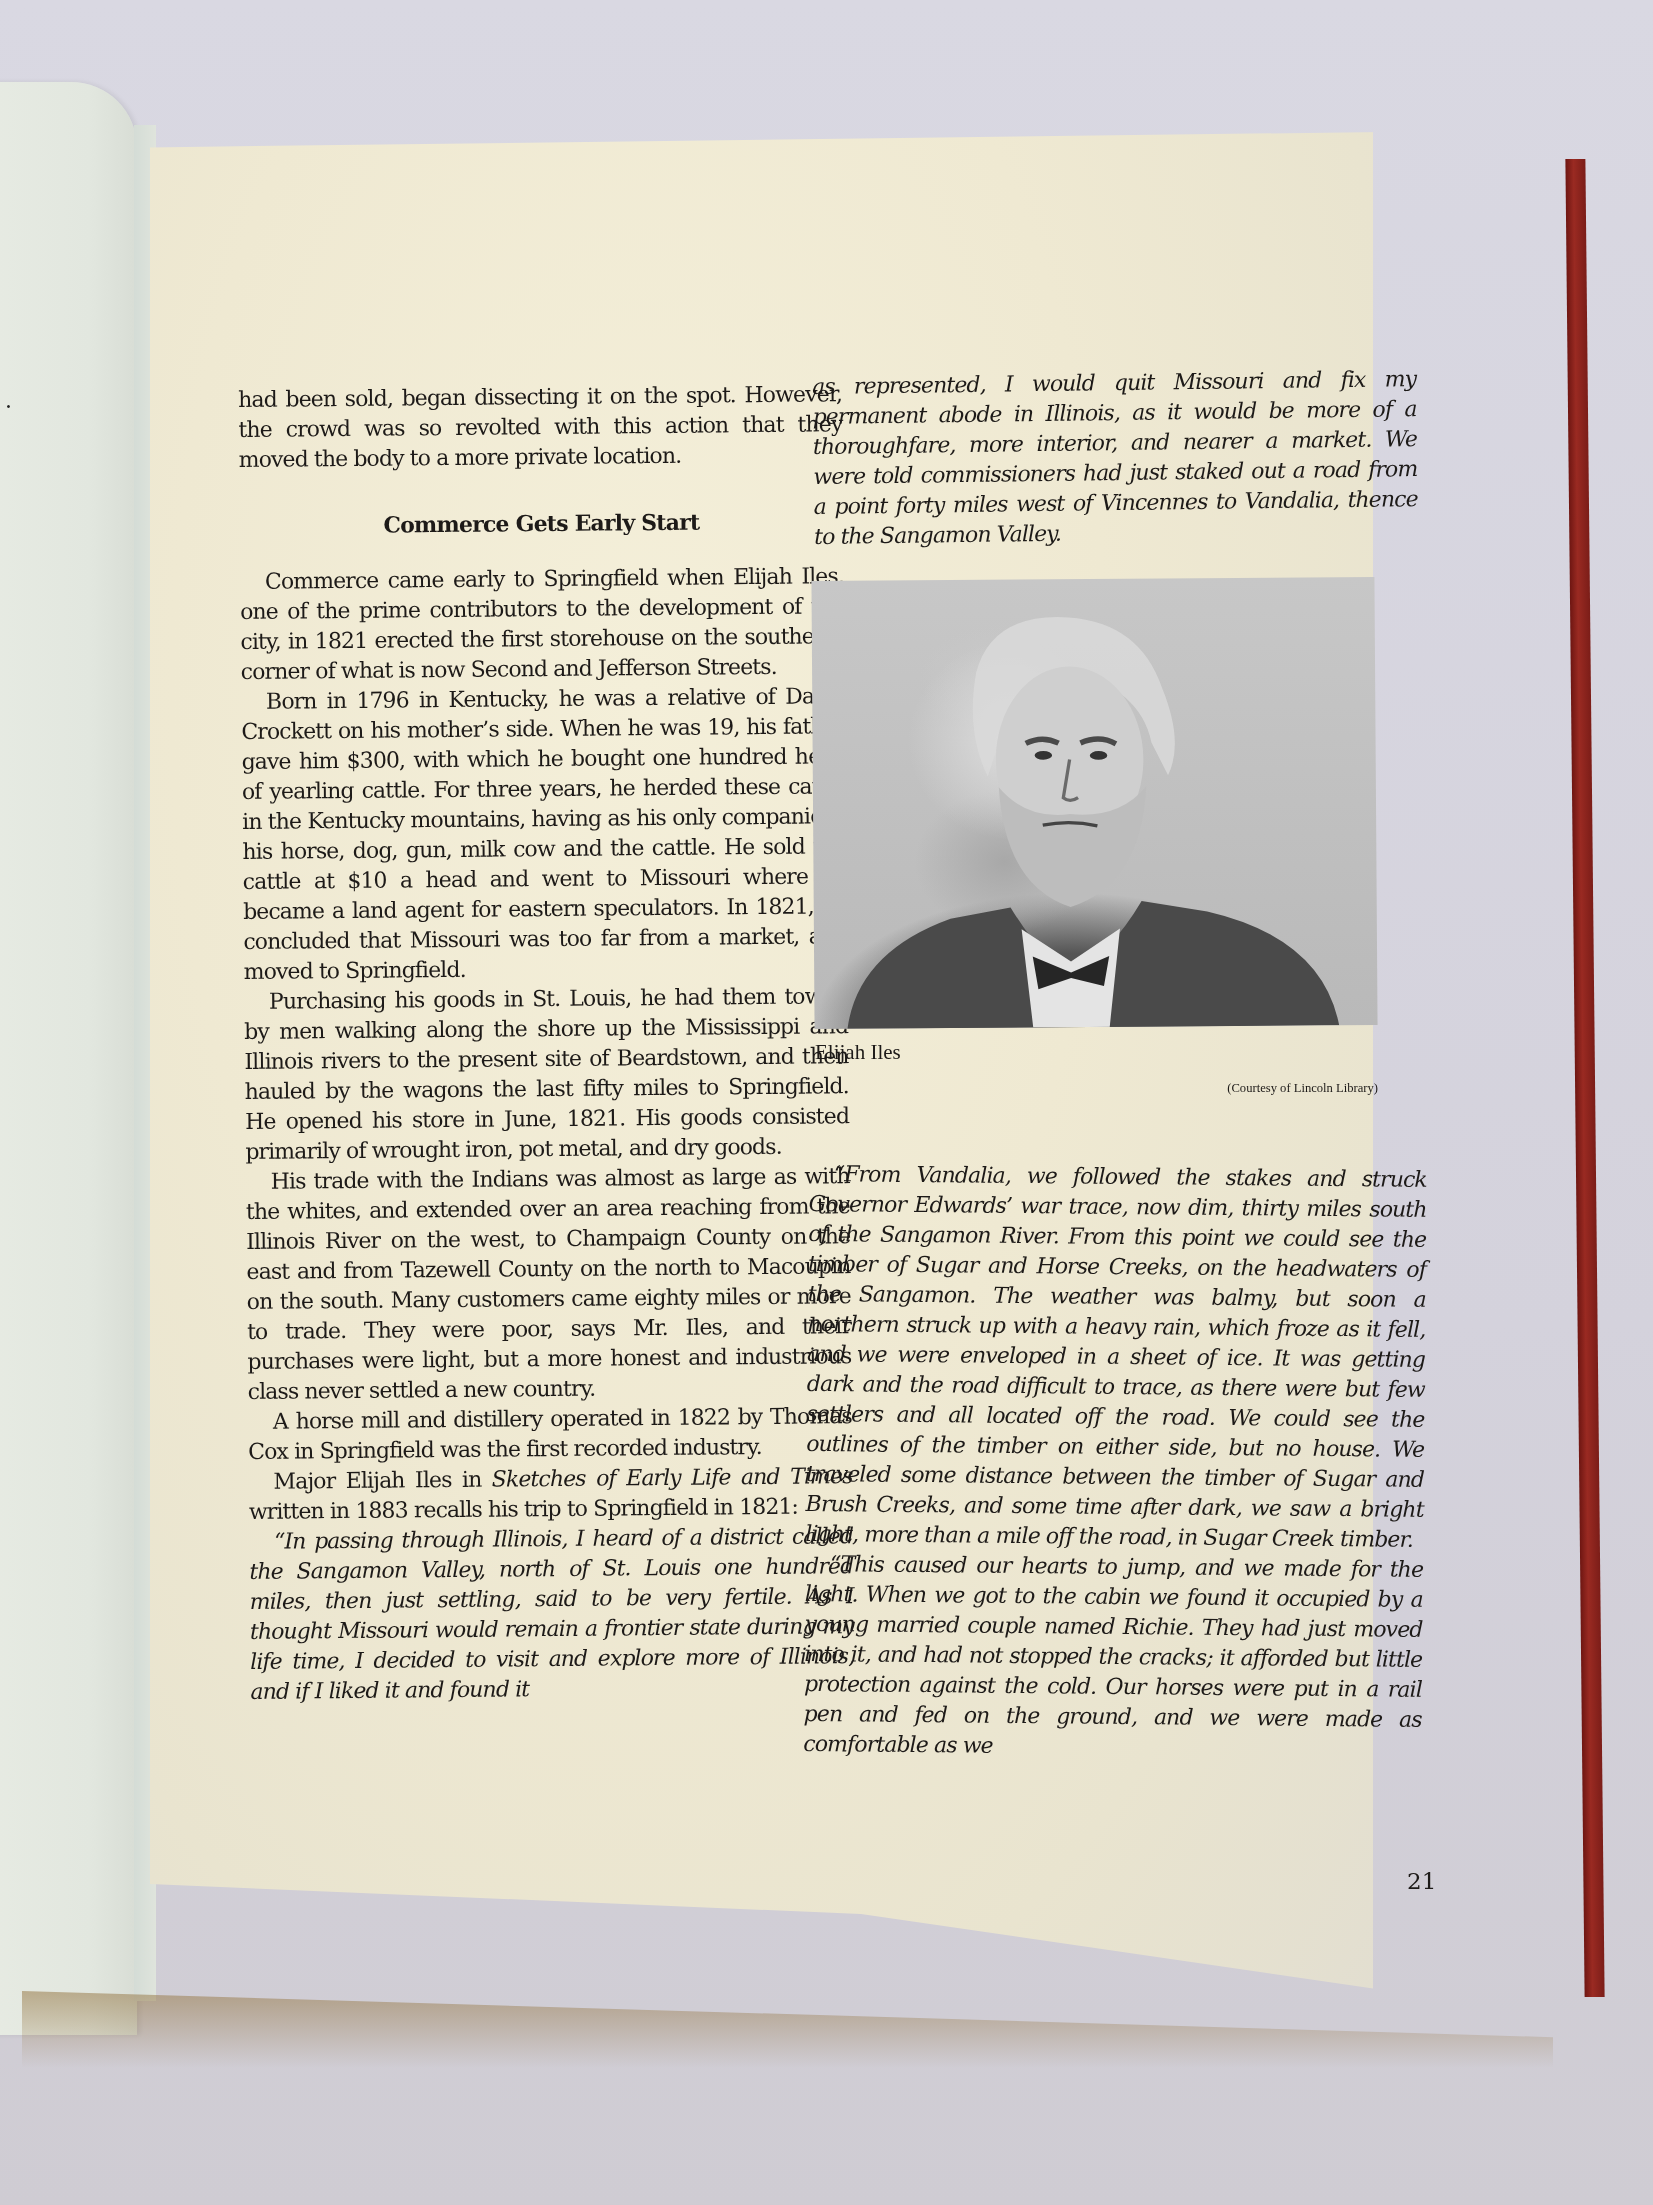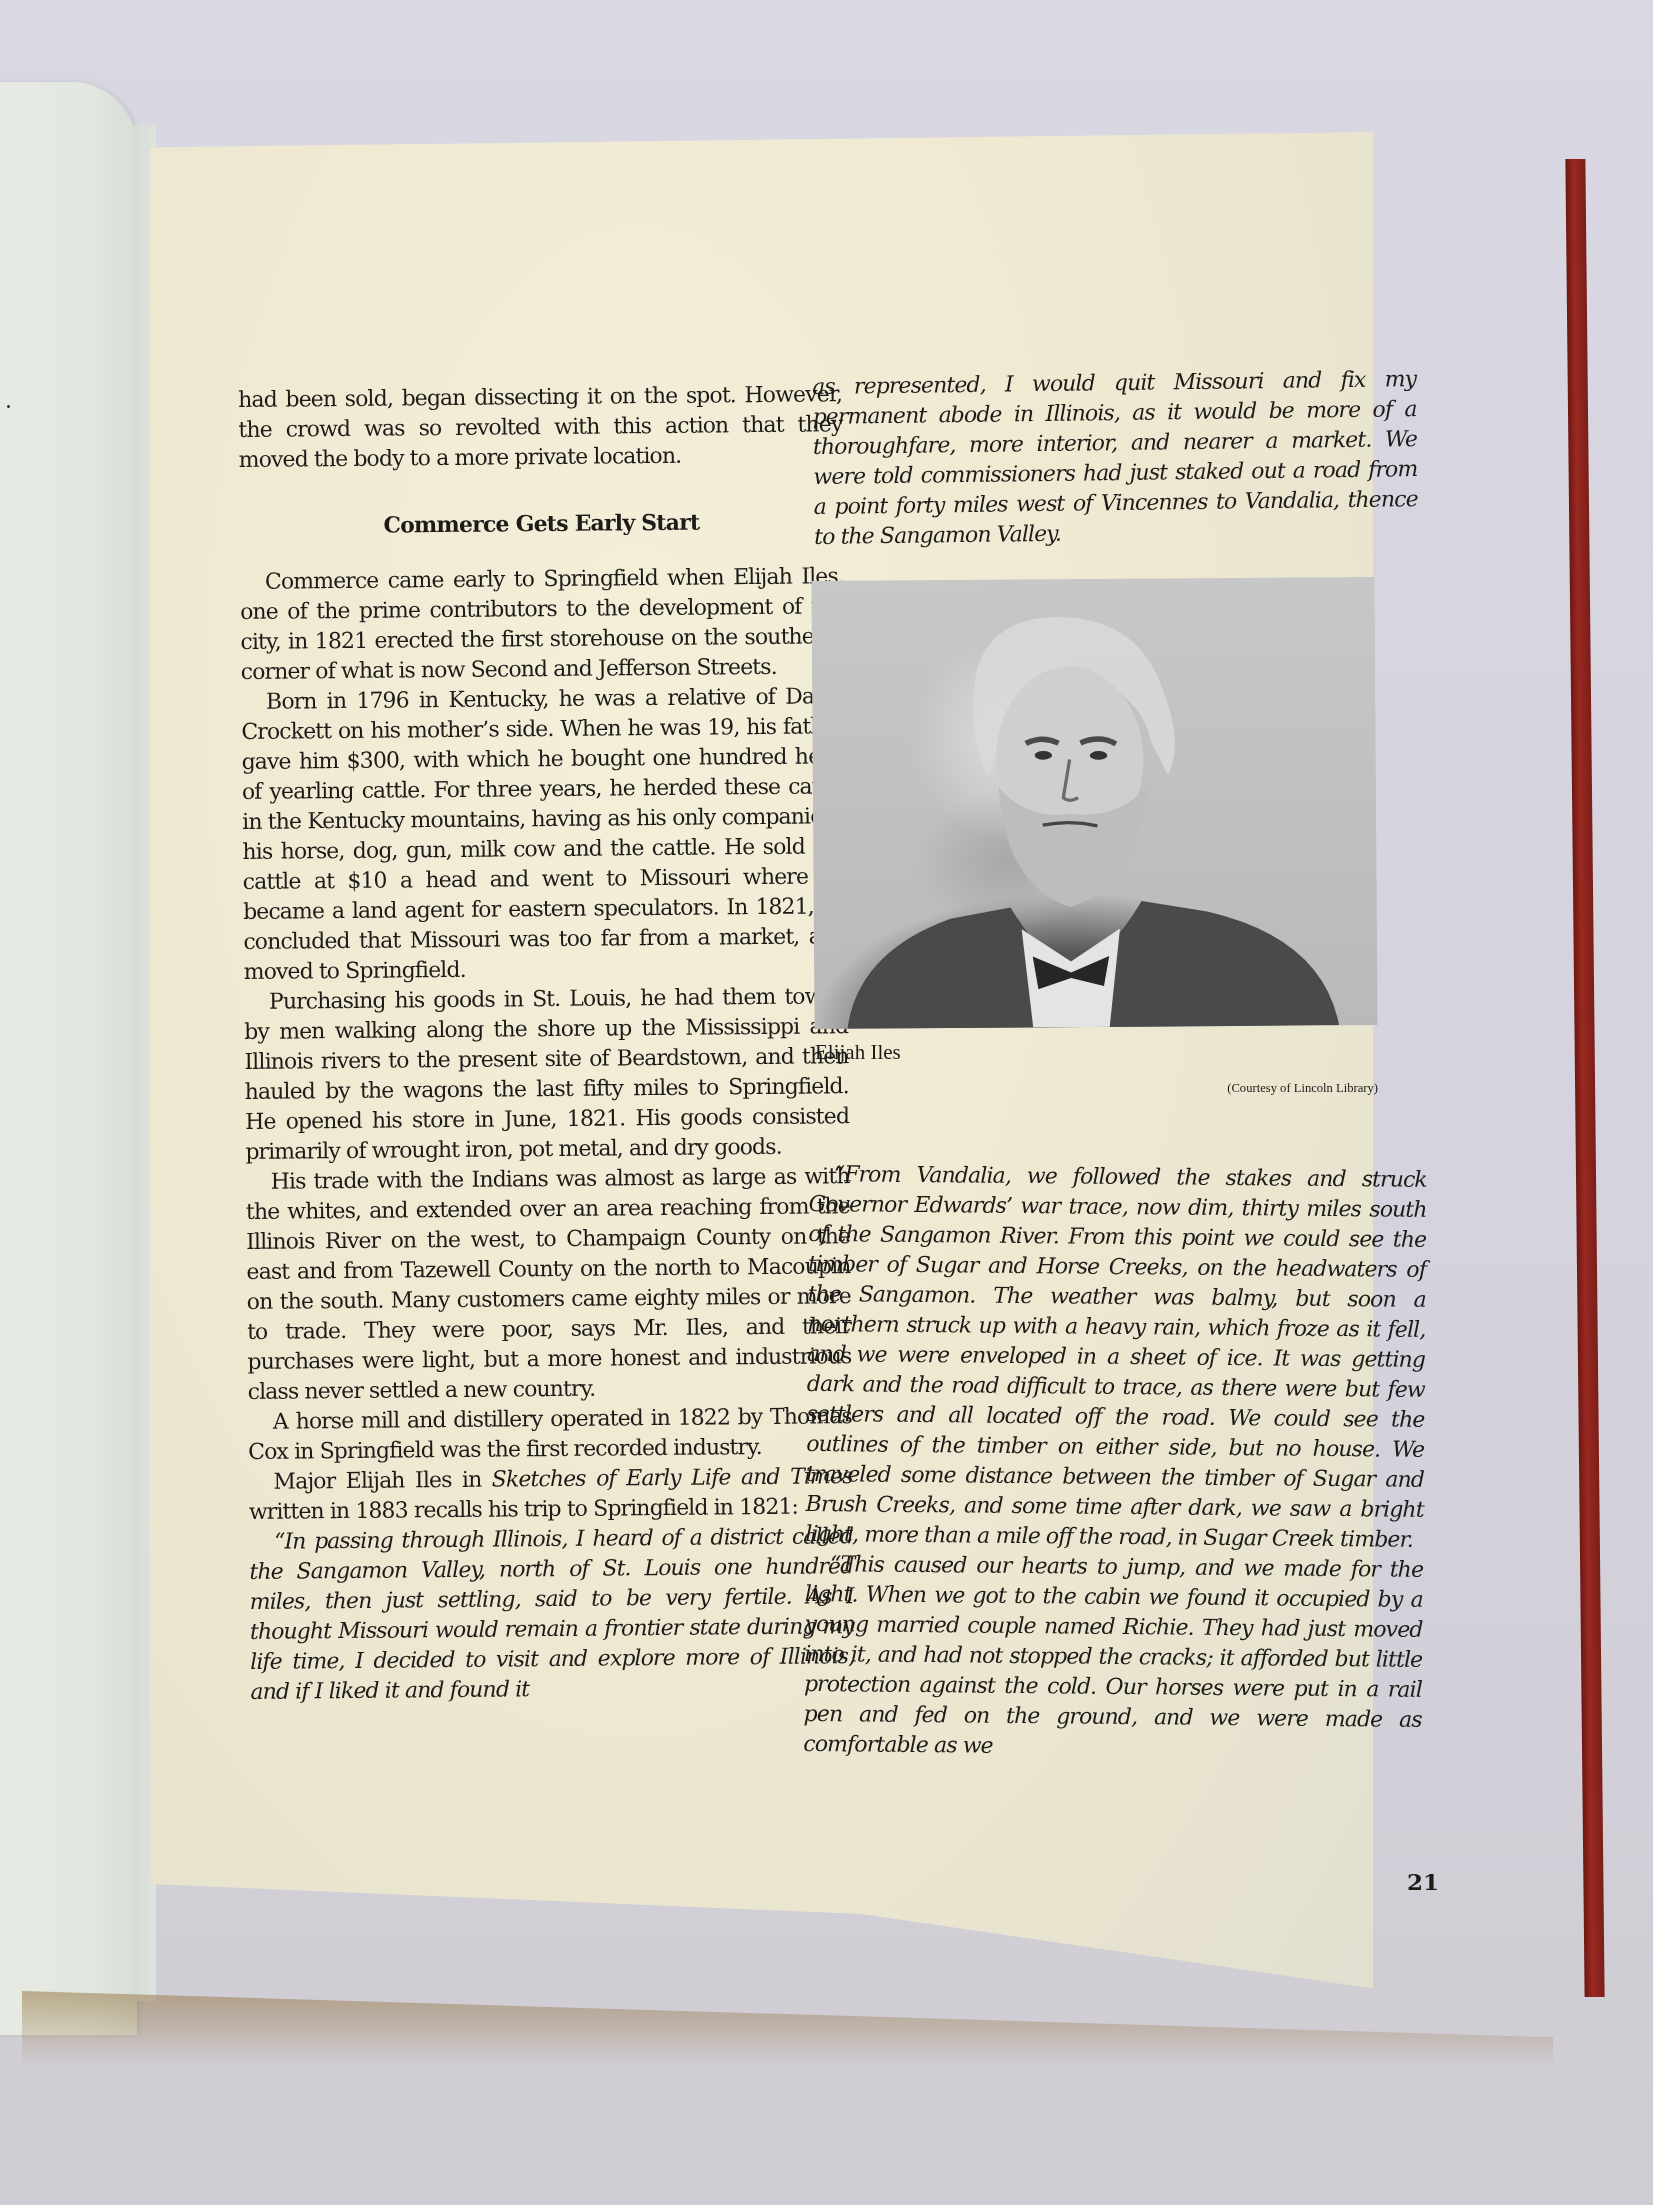--- a/index.html
+++ b/index.html
@@ -71,21 +71,21 @@
   }
   .portrait svg { position:absolute; left:0; top:0; }
   .caption {
     position:absolute; left:665px; top:905px; width:563px; height:33px;
     font-family: "Liberation Serif", serif; color:#1d1a18;
   }
   .caption .name { position:absolute; left:0; top:4.4px; font-size:21px; }
   .caption .credit { position:absolute; right:0; top:6.6px; font-size:12.6px;margin-top:38px; }
   .page-number {
     position:absolute; left:1257px; top:1737px; font-size:23px; color:#1d1a18;
-    font-family: "DejaVu Serif", serif; font-weight:bold;
+    font-family: "DejaVu Serif", serif; font-weight:normal;
   }
 </style>
 </head>
 <body>
 
 <div class="left-page">
   <span class="mark" style="top:312px">·</span>
 </div>
 <div class="gutter"></div>
 <div class="cover-edge"></div>

